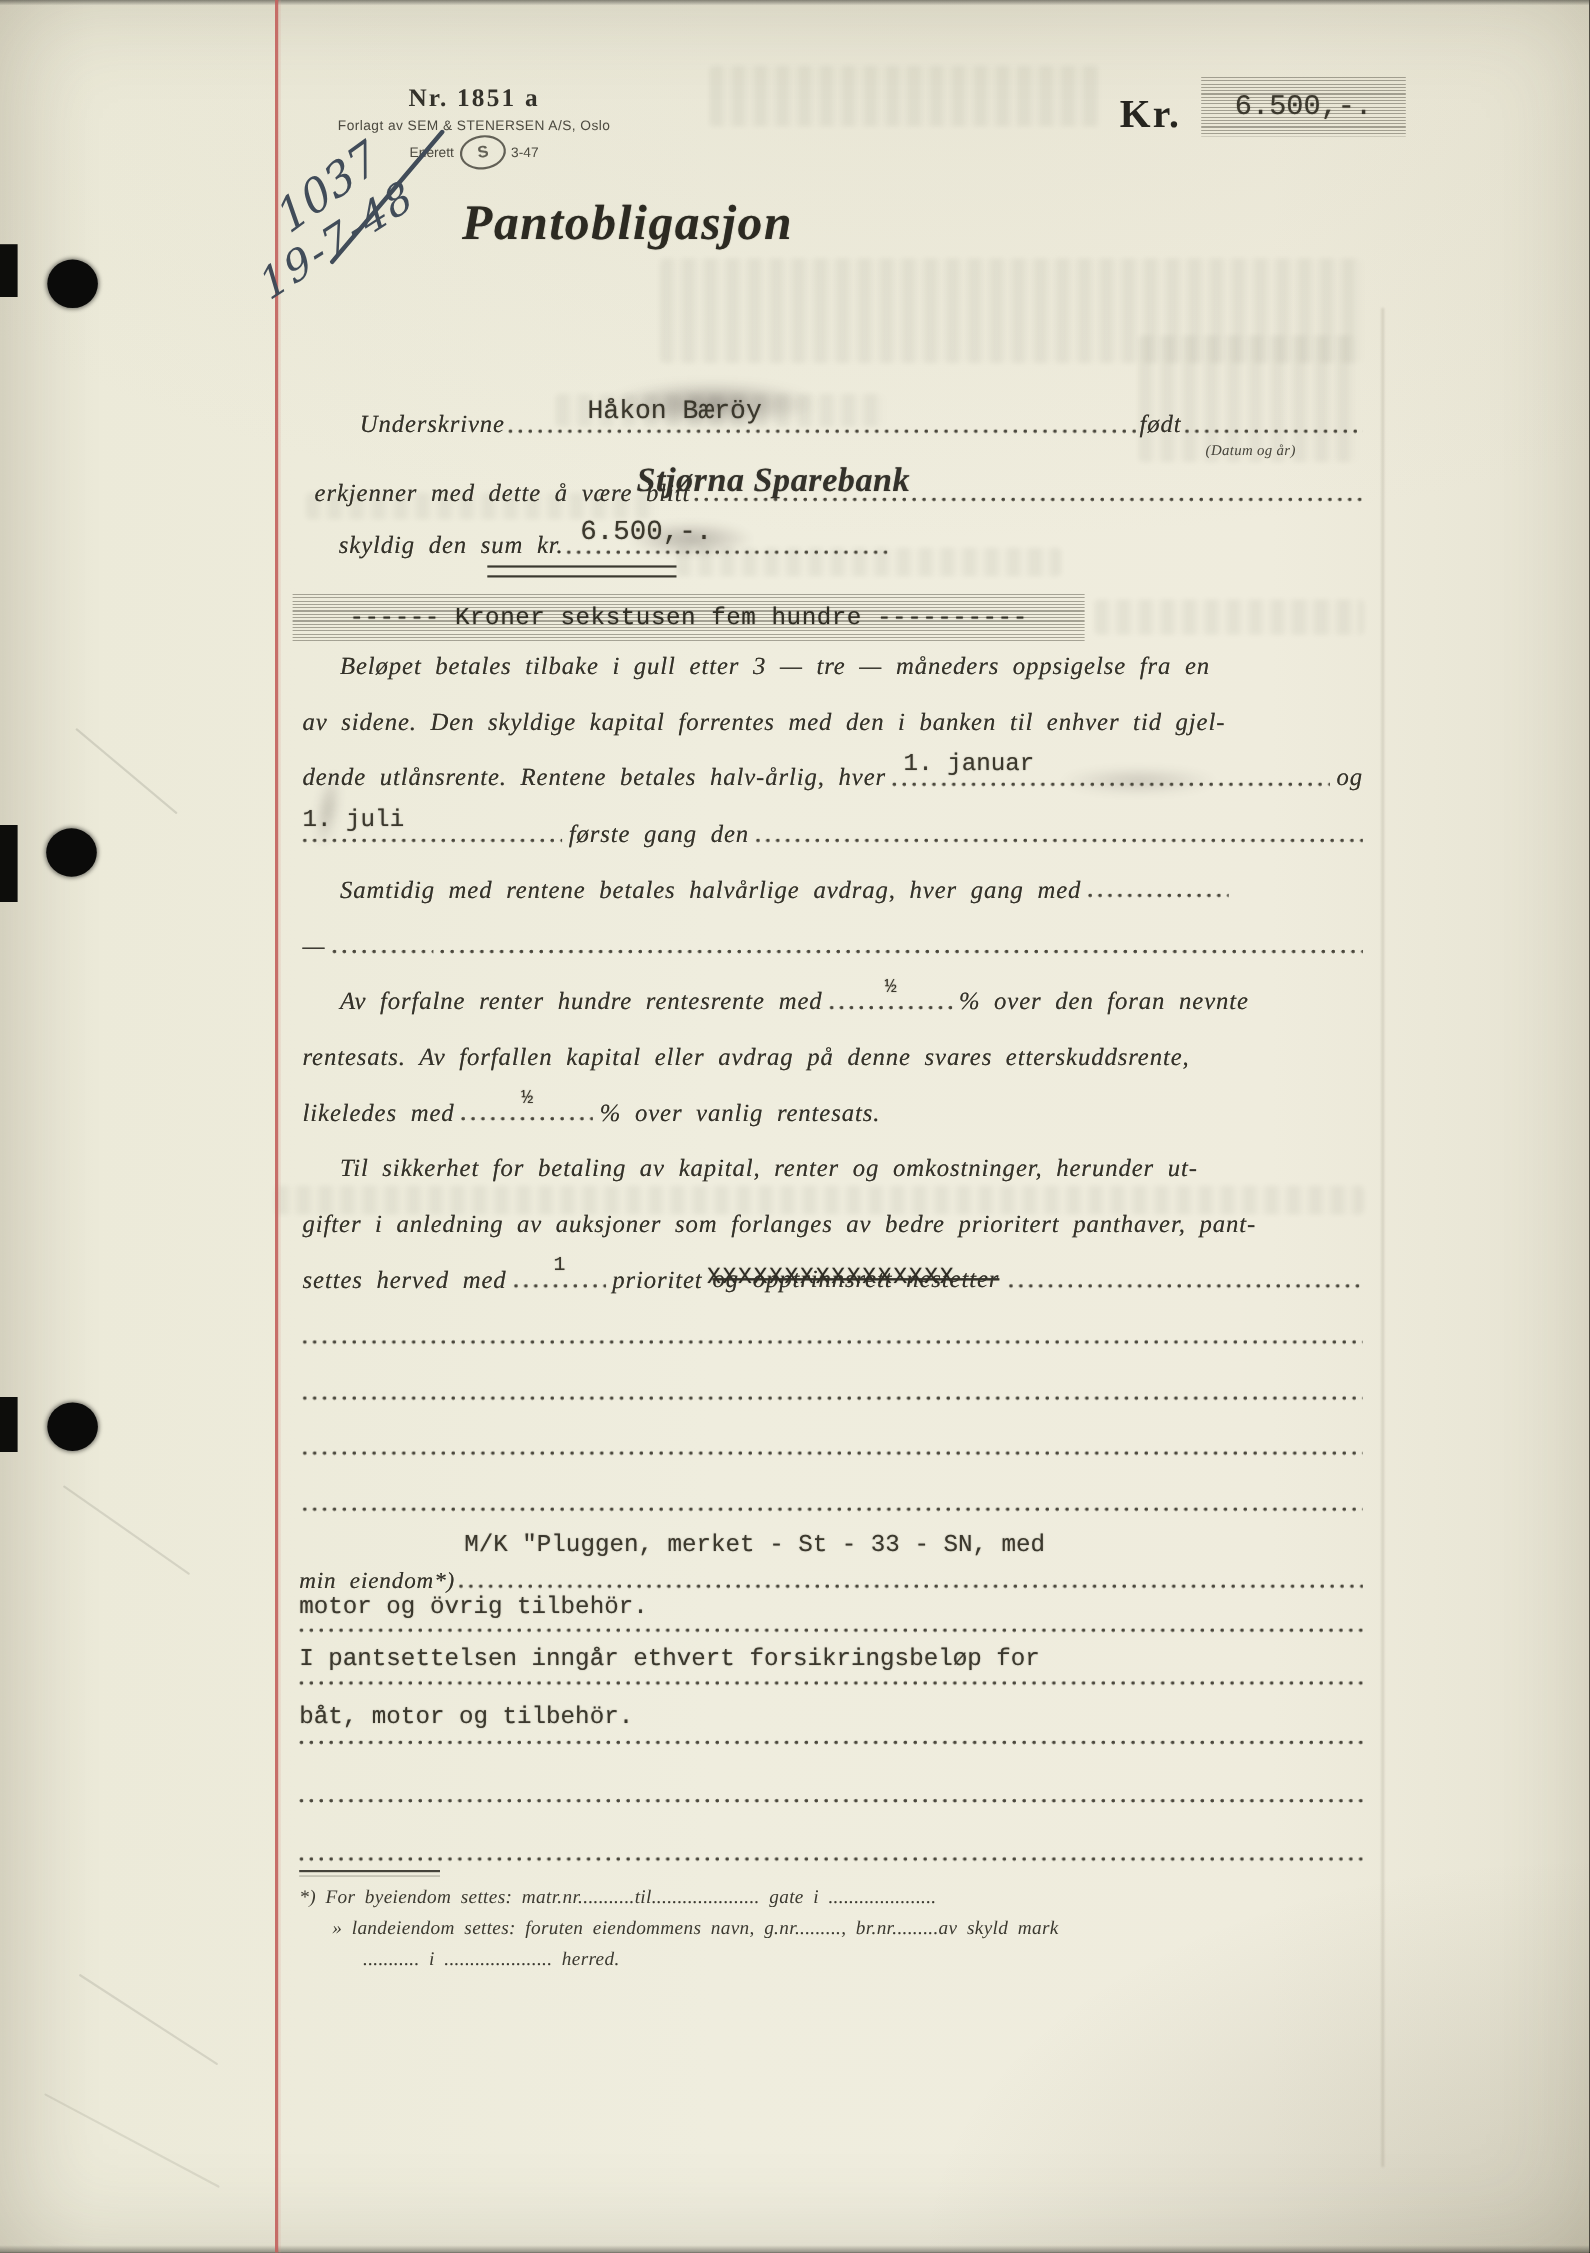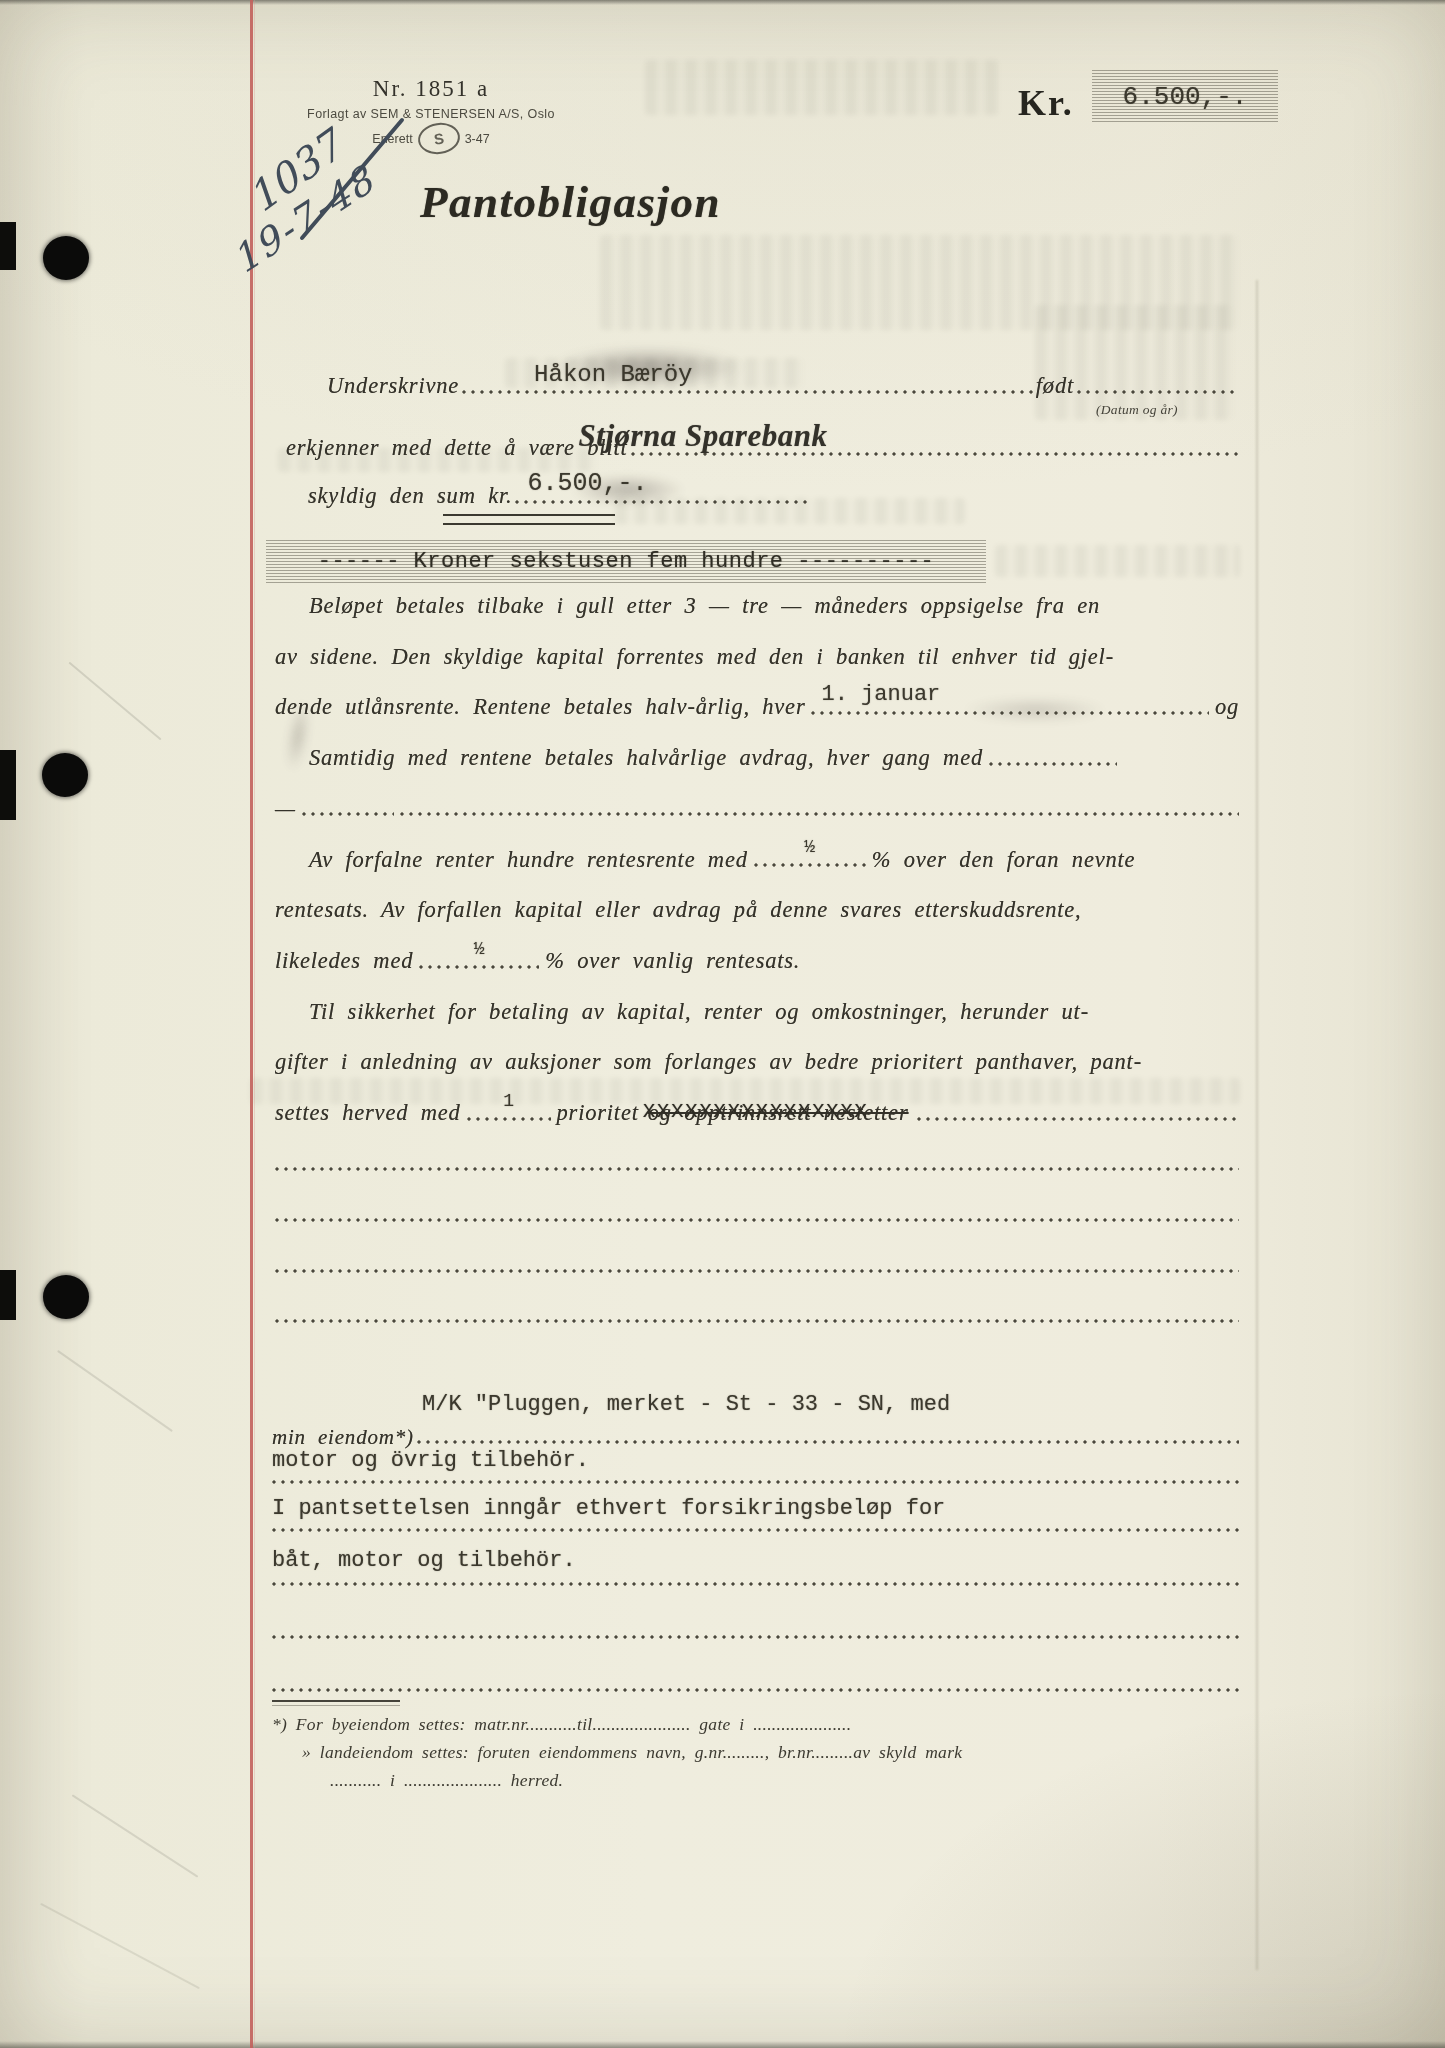--- a/index.html
+++ b/index.html
@@ -22,21 +22,21 @@
 
   
   .ghost{position:absolute;filter:blur(2.4px);opacity:.45;border-radius:4px;
     background:repeating-linear-gradient(90deg, rgba(96,99,84,.17) 0 12px, rgba(96,99,84,.03) 12px 20px);}
   .smudge{position:absolute;border-radius:50%;filter:blur(4px);
     background:radial-gradient(closest-side, rgba(58,50,48,.38), rgba(58,50,48,0) 72%);}
   .crease{position:absolute;width:2px;background:rgba(110,104,84,.22);filter:blur(1px);}
 
   
   .hdr{position:absolute;left:296px;top:76px;width:270px;text-align:center;color:#43413a;}
-  .hnr{font-weight:normal;font-size:23px;letter-spacing:2px;color:#34322b;}
+  .hnr{font-weight:bold;font-size:23px;letter-spacing:2px;color:#34322b;}
   .hpub{font-family:"Liberation Sans",sans-serif;font-size:12.5px;letter-spacing:.4px;margin-top:5px;color:#4c4a40;}
   .hpub2{font-family:"Liberation Sans",sans-serif;font-size:12.5px;margin-top:2px;color:#4c4a40;display:flex;align-items:center;justify-content:center;gap:5px;}
   .logo{display:inline-flex;align-items:center;justify-content:center;width:38px;height:27px;border:2.5px solid #4b4940;border-radius:50%;font-weight:bold;font-size:15px;transform:rotate(-8deg);opacity:.85;}
 
   .hw{position:absolute;font-family:"DejaVu Serif",serif;font-style:italic;color:#414c59;white-space:nowrap;}
   .hw1{left:246px;top:146px;font-size:41px;transform:rotate(-36deg) skewX(-6deg);}
   .hw2{left:226px;top:196px;font-size:38px;transform:rotate(-33deg) skewX(-6deg);letter-spacing:2px;}
   .hwslash{position:absolute;left:292px;top:112px;}
 
   .kr{position:absolute;left:1018px;top:82px;font-weight:bold;font-size:36px;letter-spacing:2px;color:#26251f;}
@@ -182,20 +182,27 @@
       </div>
       <div class="bline">
         <span class="pr">av sidene.  Den skyldige kapital forrentes med den i banken til enhver tid gjel-</span>
       </div>
       <div class="bline">
         <span class="pr">dende utlånsrente.  Rentene betales halv-årlig, hver</span>
         <span class="dt" style="flex: 1 1 0%;">
           <span class="typed tv" style="left: 10px;">1. januar</span>
         </span>
         <span class="pr">og</span>
+      </div>
+      <div class="bline">
+        <span class="dt" style="width: 236px;">
+          <span class="typed tv" style="left: 0px;">1. juli</span>
+        </span>
+        <span class="pr">første gang den</span>
+        <span class="dt" style="flex: 1 1 0%;"></span>
       </div>
       <div class="bline">
         <span class="pr ind">Samtidig med rentene betales halvårlige avdrag, hver gang med</span>
         <span class="dt" style="width: 128px;"></span>
       </div>
       <div class="bline">
         <span class="pr">—</span>
         <span class="dt" style="width: 92px;"></span>
         <span class="dt" style="flex: 1 1 0%;"></span>
       </div>

